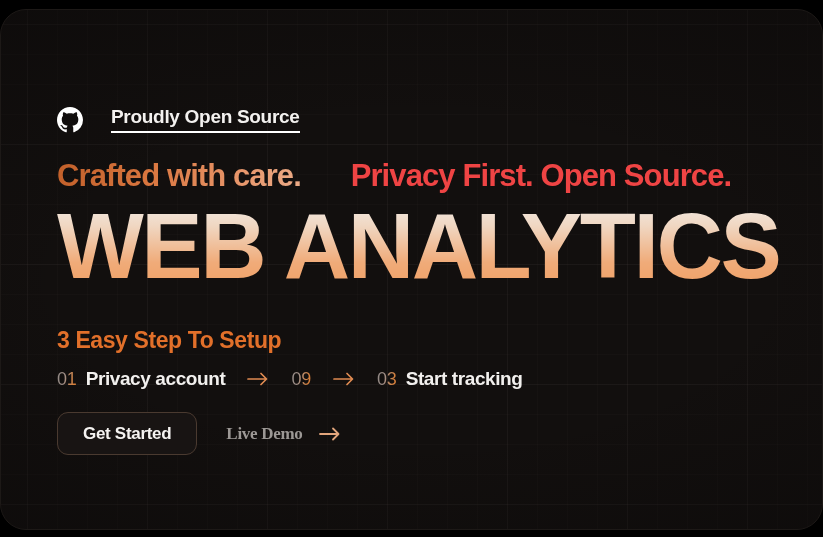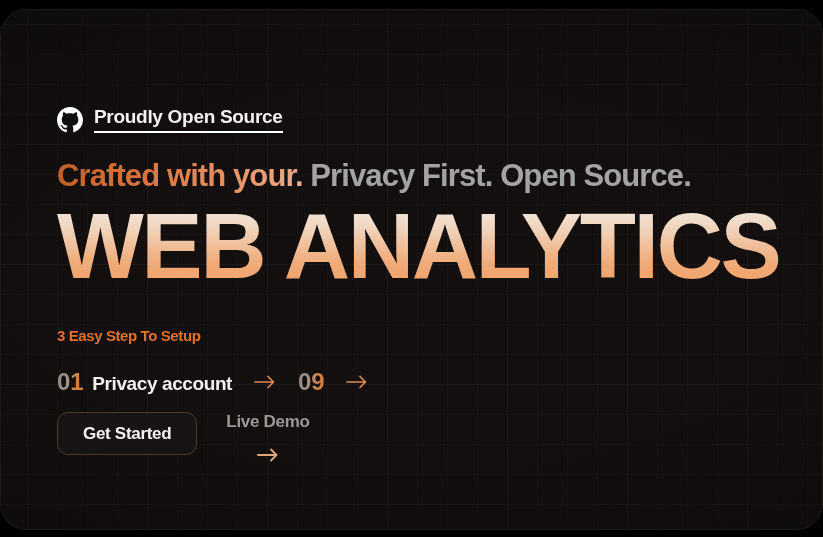--- a/index.html
+++ b/index.html
@@ -66,21 +66,21 @@
     width: 740px;
   }
 
   
   .badge-row {
     position: absolute;
     left: 0px;
     top: 97px;
     display: flex;
     align-items: center;
-    gap: 11px;
+    gap: 28px;
   }
   .gh-icon { display: block; width: 26px; height: 26px; }
   .badge-text {
     color: #f3f1ef;
     font-size: 19px;
     font-weight: 700;
     letter-spacing: -0.3px;
     border-bottom: 2px solid #ffffff;
     padding-bottom: 3px;
     line-height: 1.1;
@@ -98,21 +98,21 @@
     white-space: nowrap;
     line-height: 1.25;
   }
   .tag-accent {
     background-image: linear-gradient(95deg, #c2602a 0%, #d9763f 38%, #e79468 72%, #ecab87 100%);
     -webkit-background-clip: text;
     background-clip: text;
     color: transparent;
     -webkit-text-fill-color: transparent;
   }
-  .tag-plain { color: #a3a3a3; }
+  .tag-plain { color: #ef4444; margin-left: 42px; }
 
   
   .wordmark {
     position: absolute;
     left: 0px;
     top: 190px;
     font-size: 92px;
     font-weight: 700;
     letter-spacing: -2.5px;
     line-height: 1.0;
@@ -123,43 +123,43 @@
     color: transparent;
     -webkit-text-fill-color: transparent;
   }
 
   
   .steps-heading {
     position: absolute;
     left: 0px;
     top: 317px;
     color: #e2702a;
-    font-size: 15px;
+    font-size: 23px;
     font-weight: 700;
     letter-spacing: -0.4px;
     white-space: nowrap;
   }
 
   
   .steps-row {
     position: absolute;
     left: 0px;
     top: 358px;
     display: flex;
     align-items: center;
     white-space: nowrap;
   }
   .step {
     display: flex;
     align-items: baseline;
     gap: 9px;
   }
   .step-num {
-    font-size: 24px;
-    font-weight: 700;
+    font-size: 18px;
+    font-weight: 400;
     letter-spacing: -0.2px;
     background-image: linear-gradient(100deg, #8d8784 0%, #a39189 38%, #d2803f 78%, #e07e32 100%);
     -webkit-background-clip: text;
     background-clip: text;
     color: transparent;
     -webkit-text-fill-color: transparent;
   }
   .step-label {
     color: #f2f0ee;
     font-size: 19px;
@@ -201,28 +201,27 @@
     cursor: pointer;
   }
   .btn-ghost {
     display: inline-flex;
     align-items: center;
     gap: 16px;
     margin-left: 29px;
     background: transparent;
     border: 0;
     color: #9c9895;
-    font-family: Liberation Sans, sans-serif;
+    font-family: Liberation Serif, serif;
     font-size: 17px;
     font-weight: 700;
     letter-spacing: -0.3px;
     cursor: pointer;
     padding: 0;
     height: 43px;
-    flex-direction: column;
   }
   .btn-ghost .arrow { color: #e2a57c; display: inline-flex; align-items: center; }
   .btn-ghost .arrow svg { display: block; }
 </style>
 </head>
 <body>
 
 <div id="stage">
 
   <div id="hero">
@@ -235,21 +234,21 @@
       <div class="badge-row">
         <span>
           <svg class="gh-icon" viewBox="0 0 16 16" aria-hidden="true">
             <path fill="#ffffff" d="M8 0C3.58 0 0 3.58 0 8c0 3.54 2.29 6.53 5.47 7.59.4.07.55-.17.55-.38 0-.19-.01-.82-.01-1.49-2.01.37-2.53-.49-2.69-.94-.09-.23-.48-.94-.82-1.13-.28-.15-.68-.52-.01-.53.63-.01 1.08.58 1.23.82.72 1.21 1.87.87 2.33.66.07-.52.28-.87.51-1.07-1.78-.2-3.64-.89-3.64-3.95 0-.87.31-1.59.82-2.15-.08-.2-.36-1.02.08-2.12 0 0 .67-.21 2.2.82.64-.18 1.32-.27 2-.27.68 0 1.36.09 2 .27 1.53-1.04 2.2-.82 2.2-.82.44 1.1.16 1.92.08 2.12.51.56.82 1.27.82 2.15 0 3.07-1.87 3.75-3.65 3.95.29.25.54.73.54 1.48 0 1.07-.01 1.93-.01 2.2 0 .21.15.46.55.38A8.01 8.01 0 0 0 16 8c0-4.42-3.58-8-8-8z"></path>
           </svg>
         </span>
         <span class="badge-text">Proudly Open Source</span>
       </div>
 
       <div class="tagline">
-        <span class="tag-accent">Crafted with your.</span><span class="tag-plain"> Privacy First. Open Source.</span>
+        <span class="tag-accent">Crafted with care.</span><span class="tag-plain"> Privacy First. Open Source.</span>
       </div>
 
       <div class="wordmark">WEB ANALYTICS</div>
 
       <div class="steps-heading">3 Easy Step To Setup</div>
 
       <div class="steps-row">
 
         <div class="step">
           <span class="step-num">01</span>
@@ -265,20 +264,24 @@
         <div class="step">
           <span class="step-num">09</span>
         </div>
 
         <span class="step-sep">
           <svg width="22" height="14" viewBox="0 0 22 14" fill="none" aria-hidden="true">
             <path d="M1 7h18M14 1.5L19.5 7L14 12.5" stroke="#e08b52" stroke-width="1.7" stroke-linecap="round" stroke-linejoin="round"></path>
           </svg>
         </span>
 
+        <div class="step">
+          <span class="step-num">03</span>
+          <span class="step-label">Start tracking</span>
+        </div>
 
       </div>
 
       <div class="cta-row">
         <button class="btn-primary">Get Started</button>
         <button class="btn-ghost">
           <span>Live Demo</span>
           <span class="arrow">
             <svg width="22" height="14" viewBox="0 0 22 14" fill="none" aria-hidden="true">
               <path d="M1 7h18M14 1.5L19.5 7L14 12.5" stroke="#e2a57c" stroke-width="1.8" stroke-linecap="round" stroke-linejoin="round"></path>

